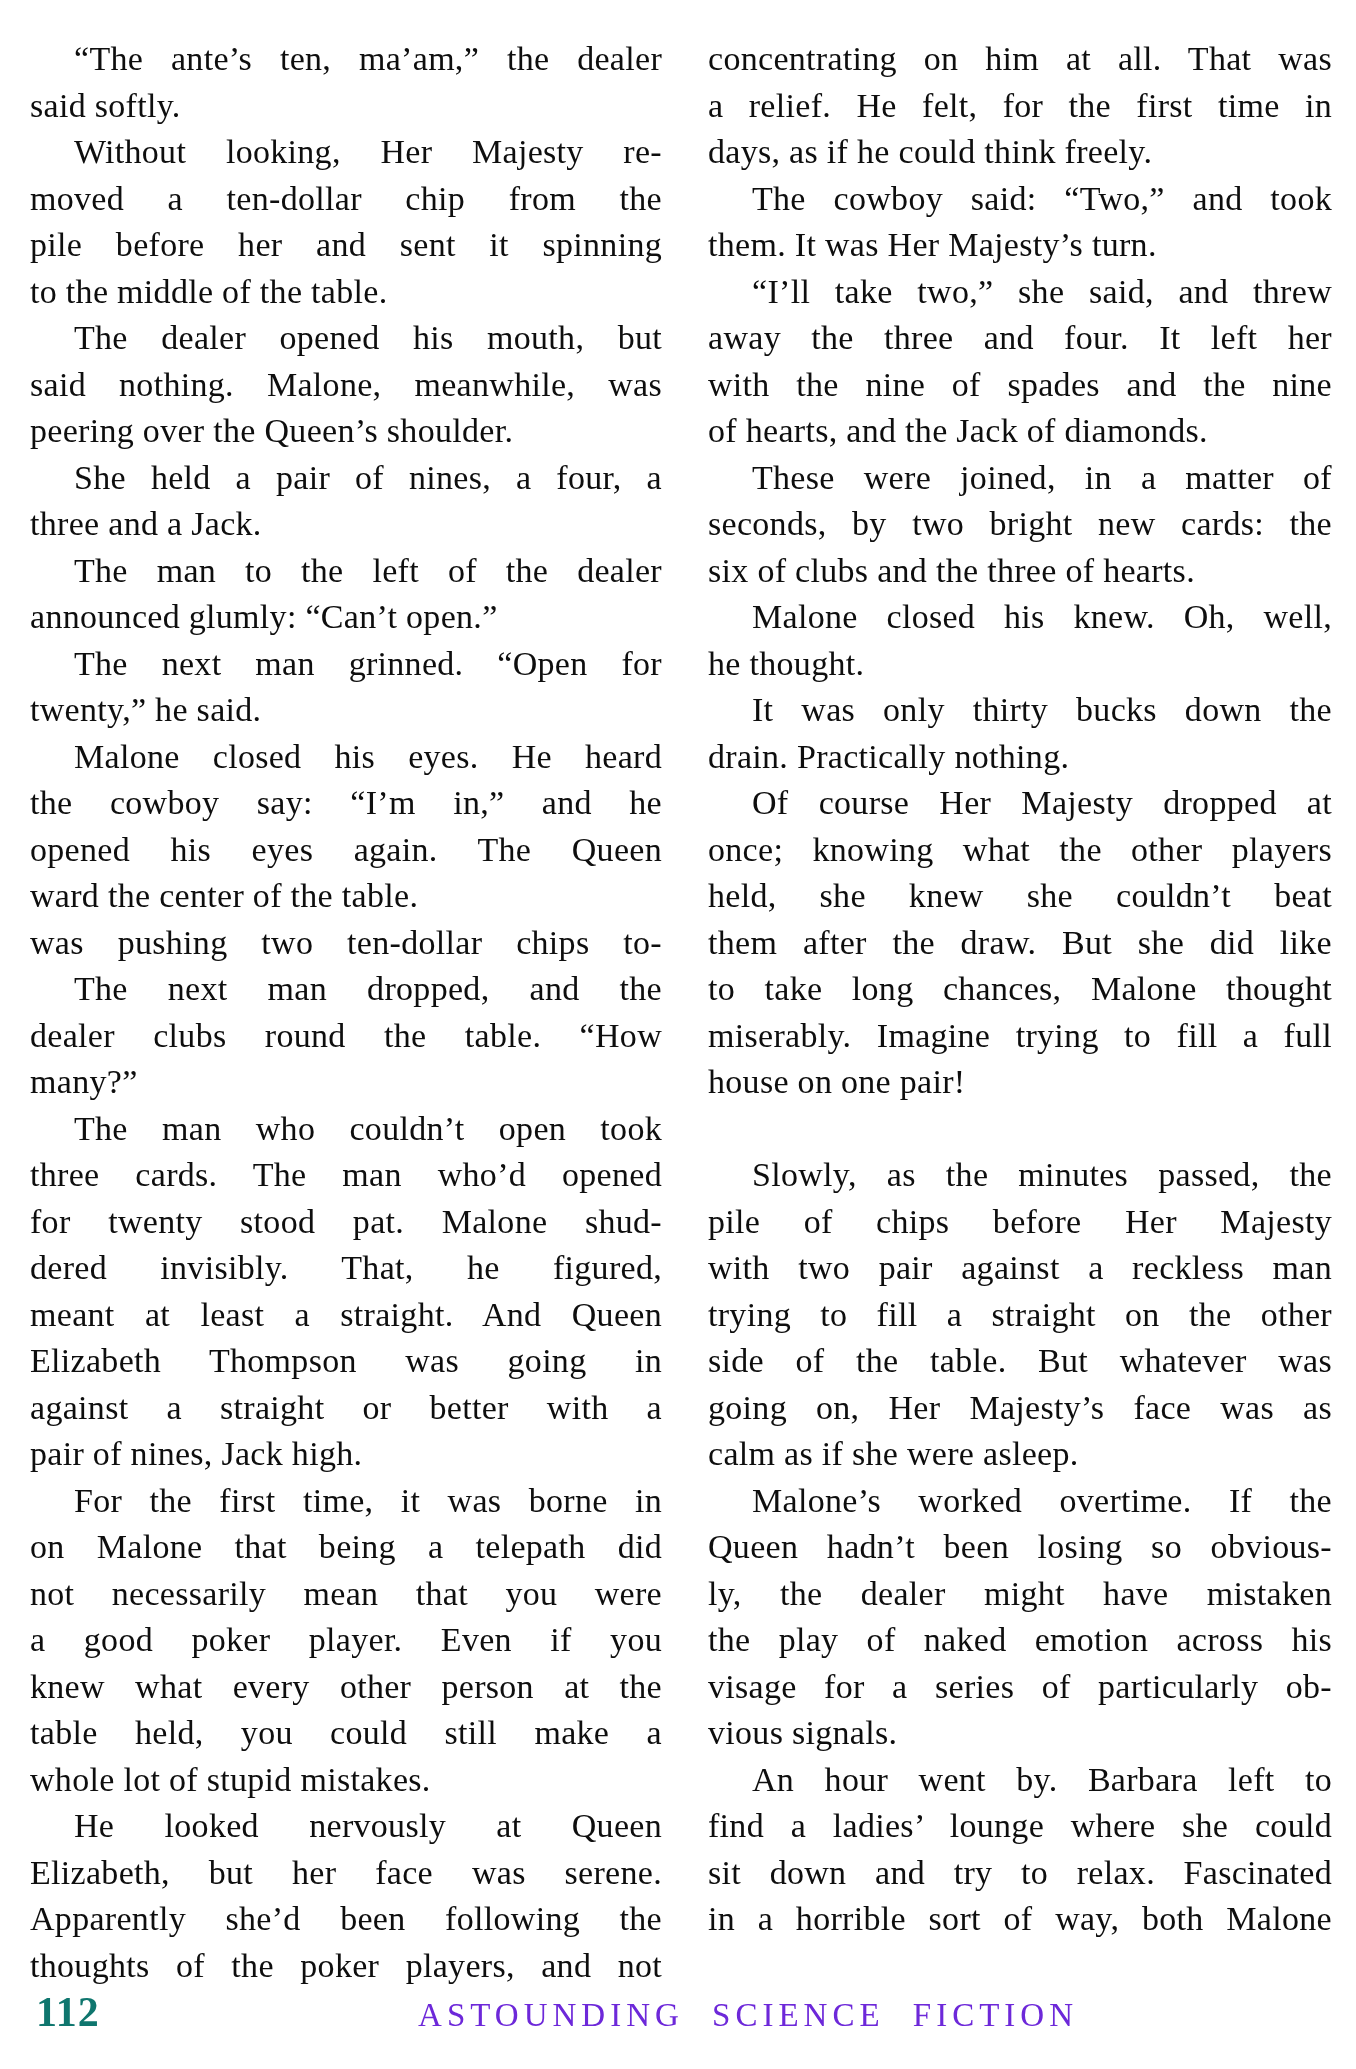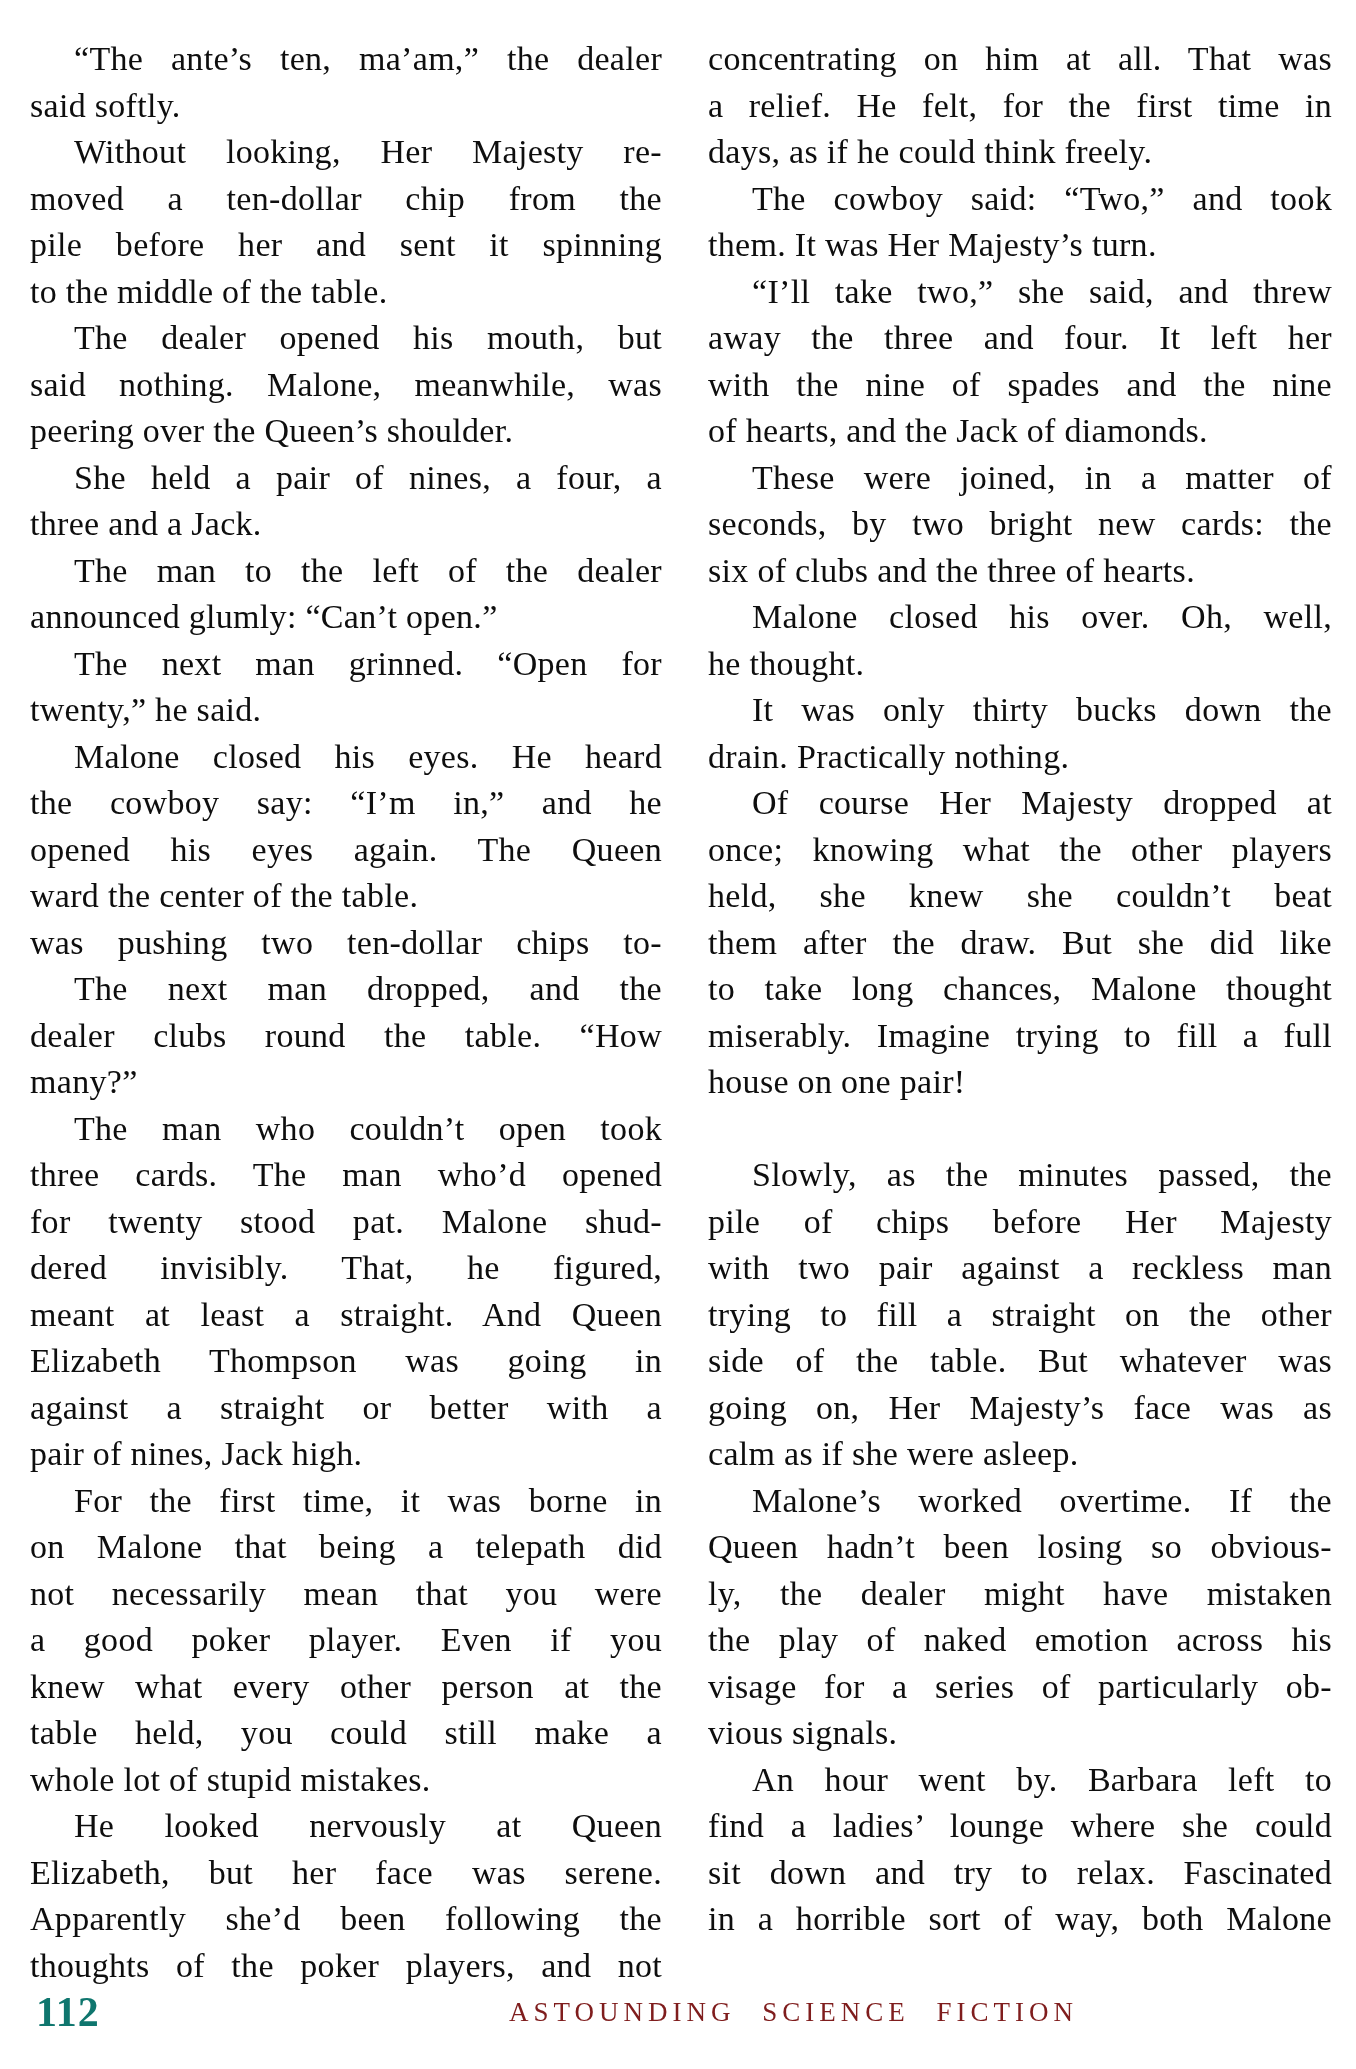--- a/index.html
+++ b/index.html
@@ -60,26 +60,26 @@
     font-size: 42px;
     line-height: 1;
     font-weight: 700;
     letter-spacing: 1px;
     color: #0f766e;
   }
   .footer-title {
     position: absolute;
     right: 26px;
     top: 1999px;
-    font-size: 27px;
+    font-size: 33px;
     line-height: 1;
     font-weight: 400;
     letter-spacing: 5px;
     word-spacing: 15px;
-    color: #7f1d1d;
+    color: #6d28d9;
   }
 </style>
 </head>
 <body>
 
 <div class="page">
   <div class="column col-left">
       <div class="line indent">“The ante’s ten, ma’am,” the dealer</div>
       <div class="line end">said softly.</div>
       <div class="line indent">Without looking, Her Majesty re-</div>
@@ -129,21 +129,21 @@
       <div class="line end">days, as if he could think freely.</div>
       <div class="line indent">The cowboy said: “Two,” and took</div>
       <div class="line end">them. It was Her Majesty’s turn.</div>
       <div class="line indent">“I’ll take two,” she said, and threw</div>
       <div class="line">away the three and four. It left her</div>
       <div class="line">with the nine of spades and the nine</div>
       <div class="line end">of hearts, and the Jack of diamonds.</div>
       <div class="line indent">These were joined, in a matter of</div>
       <div class="line">seconds, by two bright new cards: the</div>
       <div class="line end">six of clubs and the three of hearts.</div>
-      <div class="line indent">Malone closed his over. Oh, well,</div>
+      <div class="line indent">Malone closed his knew. Oh, well,</div>
       <div class="line end">he thought.</div>
       <div class="line indent">It was only thirty bucks down the</div>
       <div class="line end">drain. Practically nothing.</div>
       <div class="line indent">Of course Her Majesty dropped at</div>
       <div class="line">once; knowing what the other players</div>
       <div class="line">held, she knew she couldn’t beat</div>
       <div class="line">them after the draw. But she did like</div>
       <div class="line">to take long chances, Malone thought</div>
       <div class="line">miserably. Imagine trying to fill a full</div>
       <div class="line end">house on one pair!</div>

